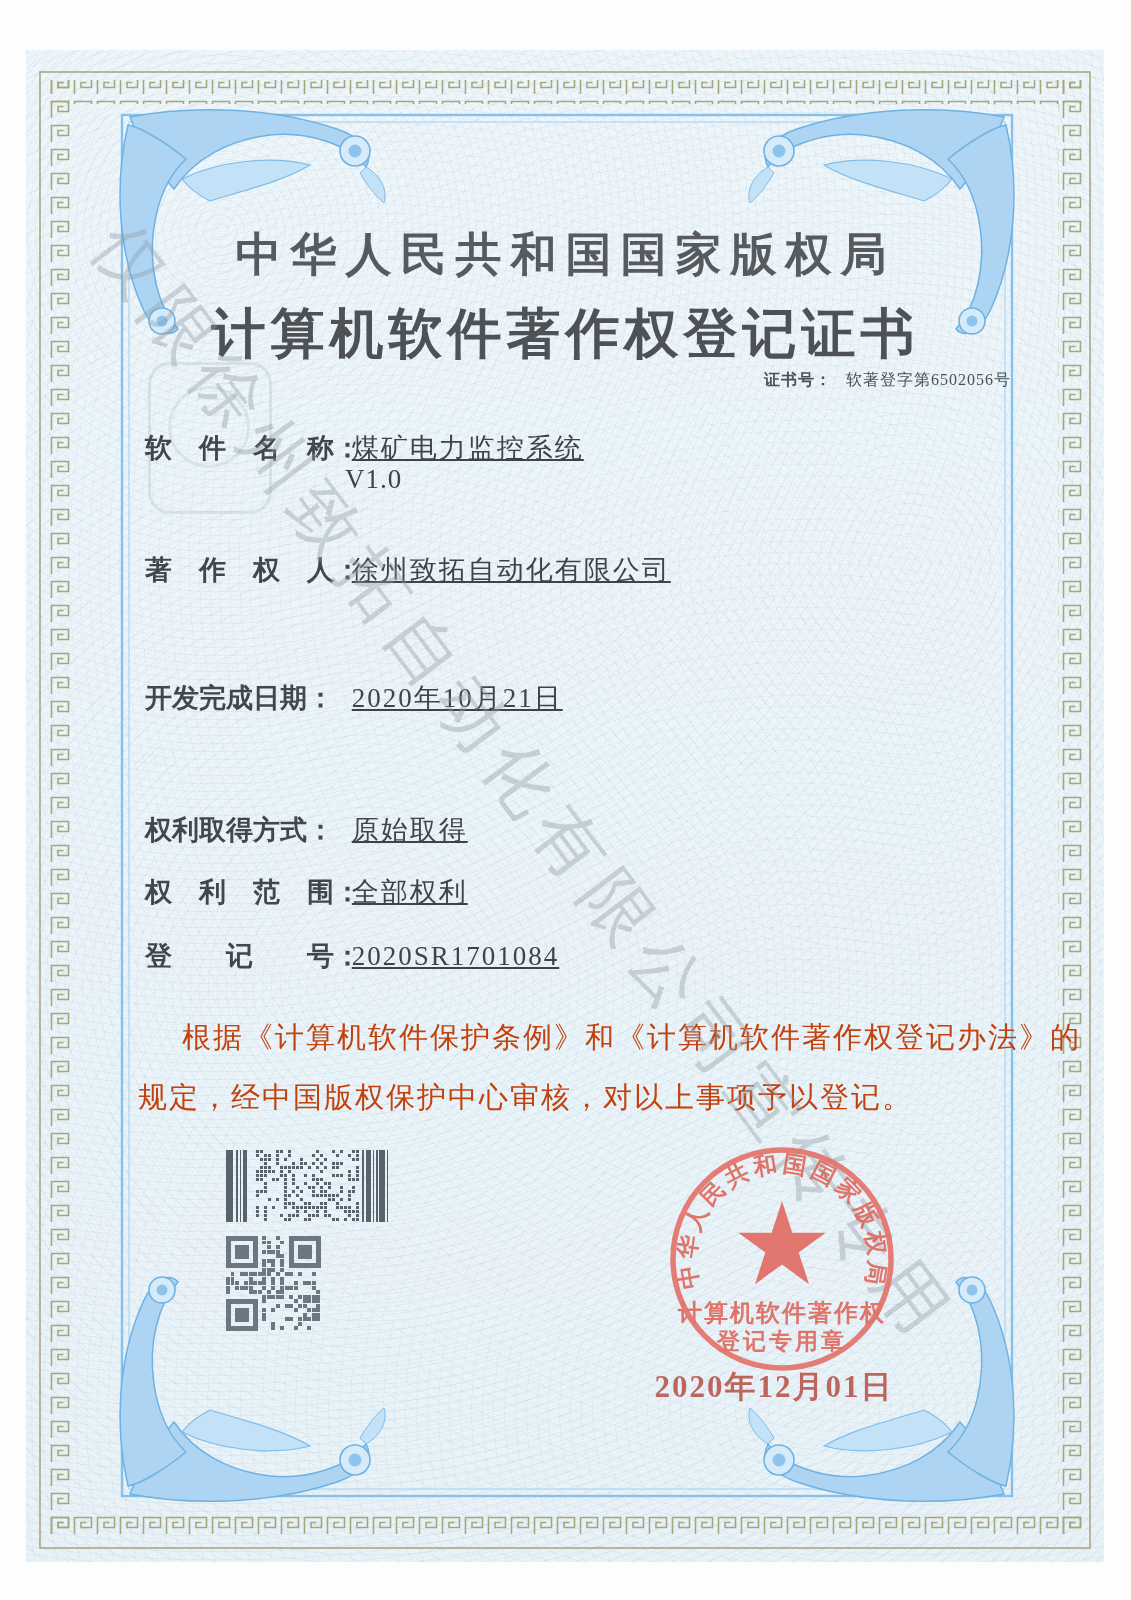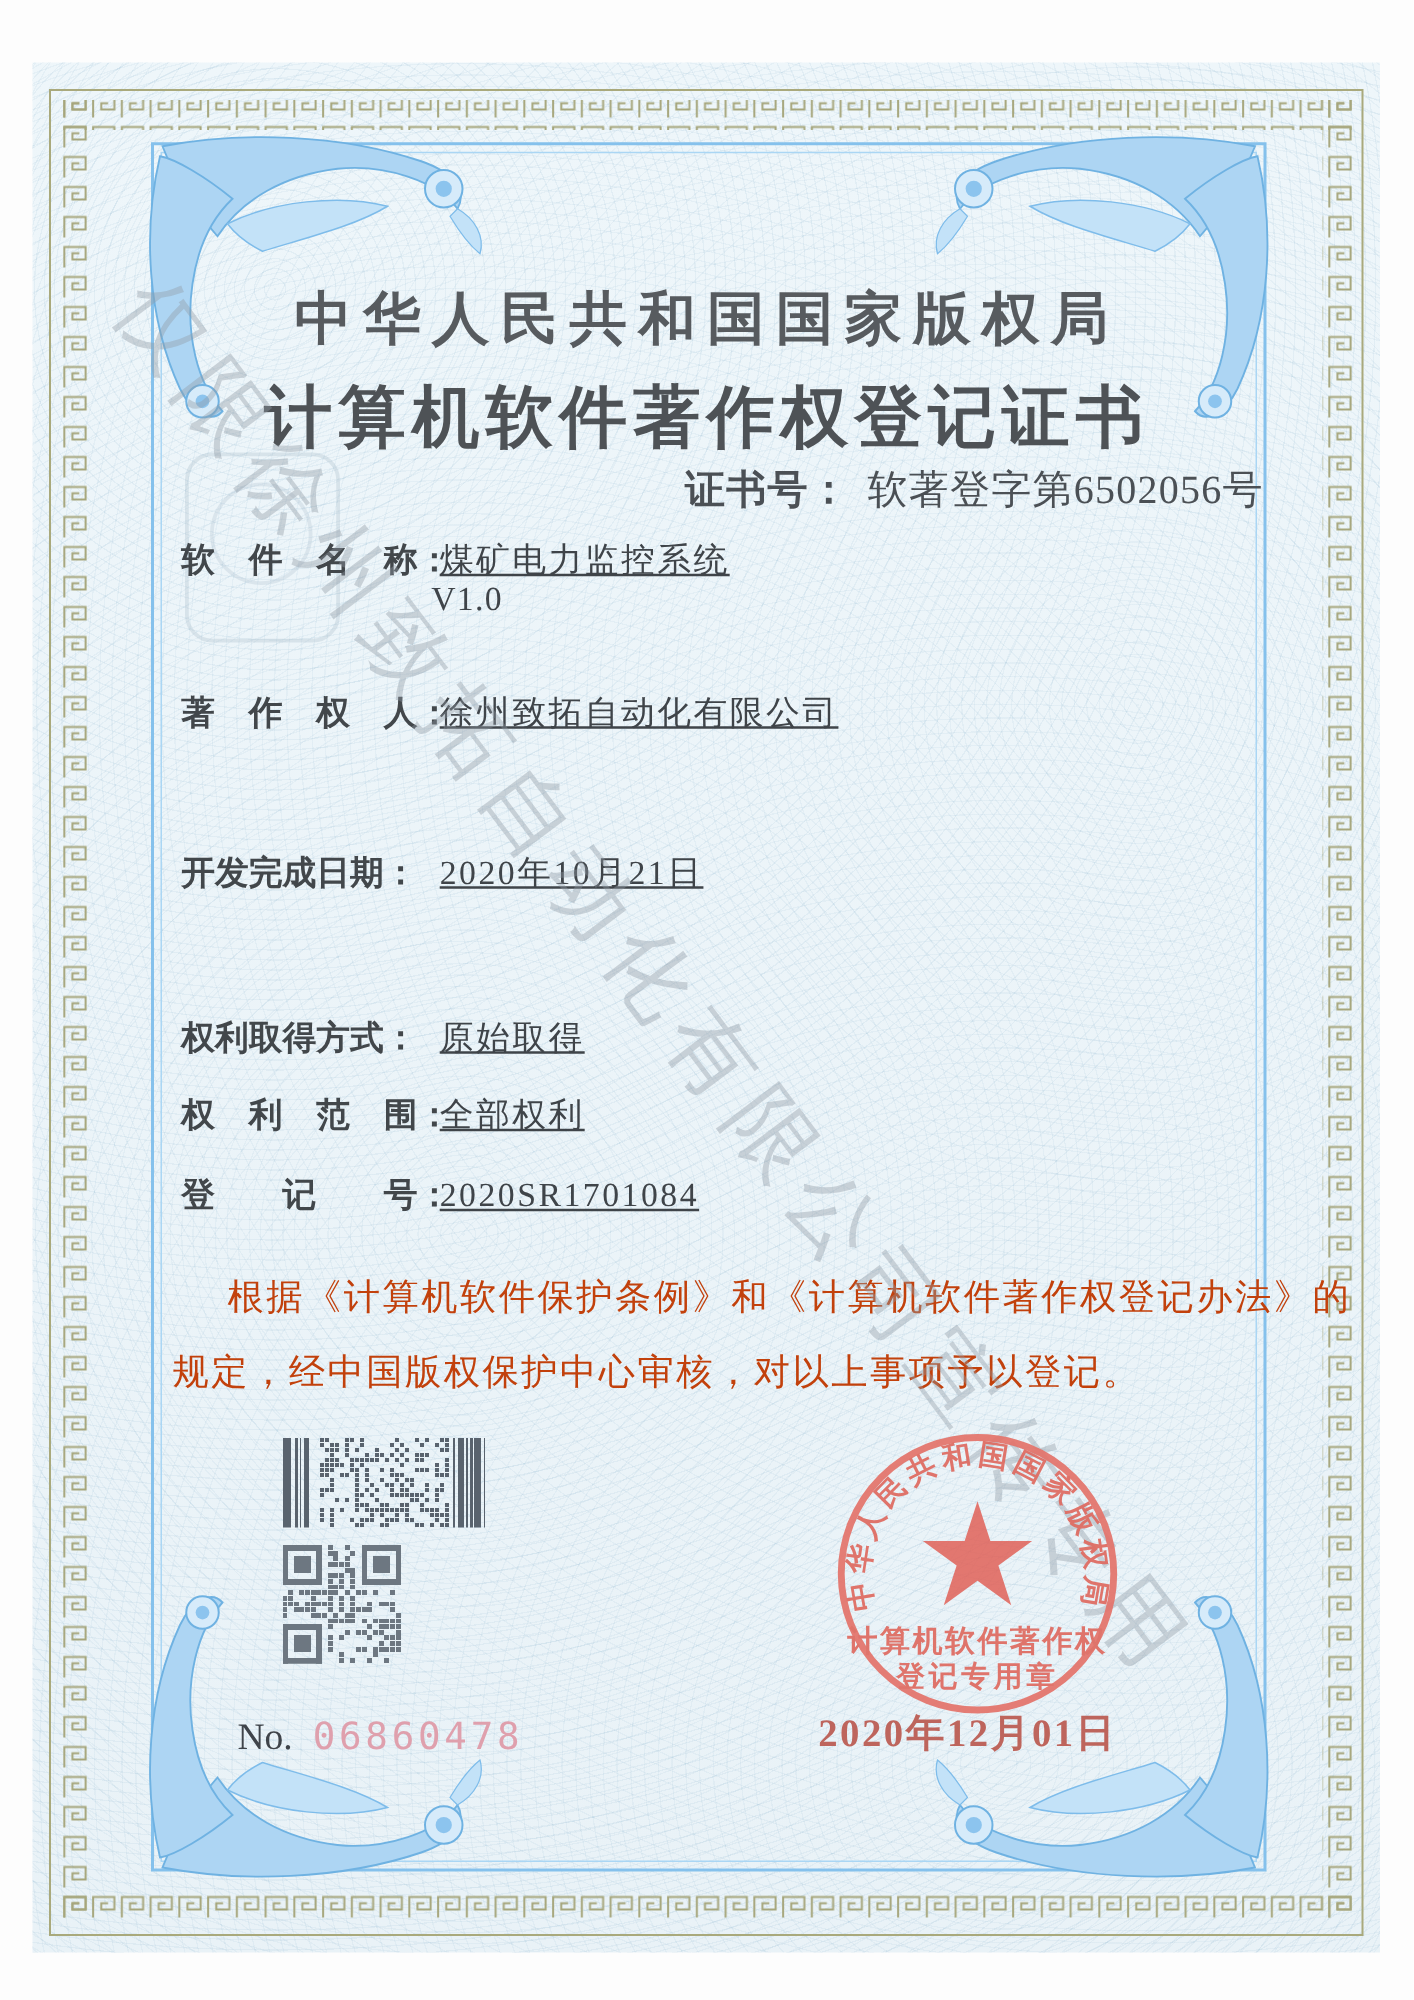--- a/index.html
+++ b/index.html
@@ -22,21 +22,21 @@
           border:3px solid rgba(165,185,200,.26);}
   
   .watermark{position:absolute;left:146px;top:205px;transform:rotate(53deg);transform-origin:0 0;
       white-space:nowrap;font-size:70px;letter-spacing:11px;color:rgba(144,155,165,.40);
       font-family:"Liberation Serif","DejaVu Serif",serif;pointer-events:none;z-index:4;}
   
   .title1{position:absolute;left:0;width:1131px;top:224px;text-align:center;font-size:46px;font-weight:bold;
       letter-spacing:9px;color:#575b5f;z-index:2;}
   .title2{position:absolute;left:0;width:1131px;top:298px;text-align:center;font-size:54px;font-weight:bold;
       letter-spacing:5px;color:#4e5256;z-index:2;}
-  .certno{position:absolute;right:120px;top:370px;font-size:32px;color:#4b5055;z-index:2;letter-spacing:1px;margin-left:40px;}
+  .certno{position:absolute;right:120px;top:370px;font-size:16px;color:#4b5055;z-index:2;letter-spacing:1px;margin-left:40px;}
   .certno .lab{font-weight:bold;margin-right:14px;}
   .row{position:absolute;left:145px;font-size:27px;color:#3f4449;z-index:2;white-space:nowrap;}
   .row .lab{display:inline-block;width:200px;font-weight:bold;color:#42474b;letter-spacing:0;}
   .row .val{letter-spacing:2px;text-decoration:underline;}
   .v2{position:absolute;left:345px;font-size:27px;color:#3f4449;z-index:2;letter-spacing:1px;}
   .stmt{position:absolute;font-size:29px;color:#c2410c;letter-spacing:2px;z-index:2;white-space:nowrap;}
   .serial{position:absolute;left:190px;top:1372px;z-index:2;font-size:30px;color:#3f444a;}
   .serial .num{font-family:"DejaVu Sans Mono","Liberation Mono",monospace;color:#dfa0ad;letter-spacing:3px;margin-left:16px;}
   .codes{position:absolute;z-index:2;}
   #barcode{position:absolute;left:226px;top:1150px;width:166px;height:72px;}
@@ -474,23 +474,20 @@
       <rect x="86.85714285714285" y="82.28571428571428" width="3.971428571428571" height="3.971428571428571" fill="#6d7781"></rect>
       <rect x="91.42857142857142" y="54.857142857142854" width="3.971428571428571" height="3.971428571428571" fill="#6d7781"></rect>
       <rect x="91.42857142857142" y="59.42857142857142" width="3.971428571428571" height="3.971428571428571" fill="#6d7781"></rect>
       <rect x="91.42857142857142" y="64" width="3.971428571428571" height="3.971428571428571" fill="#6d7781"></rect>
       <rect x="91.42857142857142" y="68.57142857142857" width="3.971428571428571" height="3.971428571428571" fill="#6d7781"></rect>
       <rect x="91.42857142857142" y="73.14285714285714" width="3.971428571428571" height="3.971428571428571" fill="#6d7781"></rect>
       <rect x="91.42857142857142" y="77.71428571428571" width="3.971428571428571" height="3.971428571428571" fill="#6d7781"></rect>
       <rect x="91.42857142857142" y="82.28571428571428" width="3.971428571428571" height="3.971428571428571" fill="#6d7781"></rect>
     </svg>
 
-  <div class="serial">
-    <span>No.</span><span class="num">06860478</span>
-  </div>
 
   <div class="watermark">仅限徐州致拓自动化有限公司宣传专用</div>
 
   <svg class="sealwrap" viewBox="0 0 274 300">
     <defs>
       <path id="sealArcPath" d="M 53.8,172.1 A 87,87 0 1 1 210.2,172.1" fill="none"></path>
     </defs>
     <circle cx="132" cy="134" r="109" fill="none" stroke="#e4736a" stroke-width="5.5"></circle>
     <text font-size="23.5" font-weight="bold" fill="#df6a60" letter-spacing="4" text-anchor="middle" font-family="Liberation Serif, serif">
       <textPath href="#sealArcPath" startOffset="50%">中华人民共和国国家版权局</textPath>

